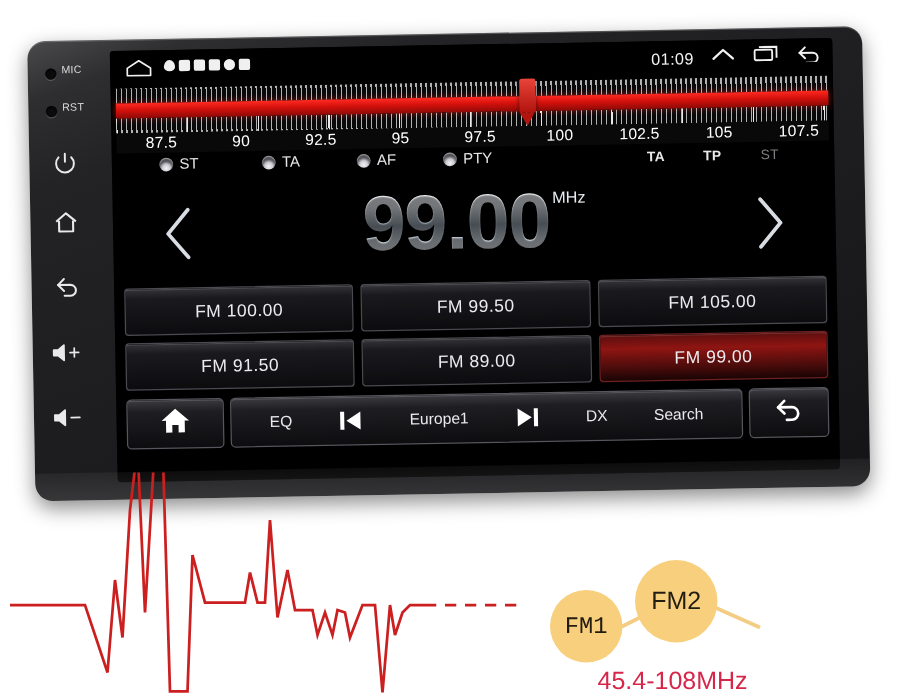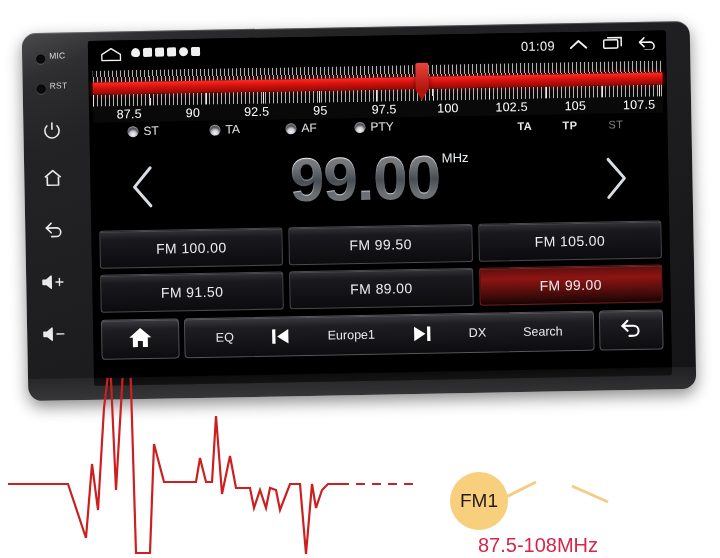--- a/index.html
+++ b/index.html
@@ -119,21 +119,21 @@
   #tb-main{flex:1;display:flex;align-items:center;justify-content:space-around;padding:0 12px;}
   #tb-main .item{color:#eaeaee;font-size:12.5px;display:flex;align-items:center;justify-content:center;}
   #tb-back{width:62px;}
 
   
   #wave{position:absolute;left:0;top:378px;width:470px;height:180px;}
   #badges{position:absolute;right:8px;bottom:4px;width:280px;height:120px;}
   .fmcircle{position:absolute;border-radius:50%;background:#f8cf7c;
             display:flex;align-items:center;justify-content:center;
             color:#231c12;font-size:19px;}
-  #fm1{left:18px;top:38px;width:58px;height:58px;}
+  #fm1{left:8px;top:38px;width:58px;height:58px;font-family:Liberation Mono, monospace;}
   #fm2{left:76px;top:14px;width:66px;height:66px;font-size:20px;}
   #fm3{left:152px;top:38px;width:58px;height:58px;}
   #rangetext{position:absolute;left:46px;top:100px;color:#d6264a;font-size:20px;}
   svg.link{position:absolute;left:0;top:0;width:280px;height:120px;overflow:visible;}
 </style>
 </head>
 <body>
 
 <div id="device">
 
@@ -360,14 +360,17 @@
 </svg>
 
 <div id="badges">
   <svg class="link" viewBox="0 0 280 120">
     <path d="M60 70 L104 48" stroke="#f3cd86" stroke-width="3" fill="none"></path>
     <path d="M140 52 L176 68" stroke="#f3cd86" stroke-width="3" fill="none"></path>
   </svg>
   <div class="fmcircle" id="fm1">
     <span>FM1</span>
   </div>
-  <div id="rangetext">87.5-108MHz</div>
+  <div class="fmcircle" id="fm2">
+    <span>FM2</span>
+  </div>
+  <div id="rangetext">45.4-108MHz</div>
 </div>
 
 </body></html>

